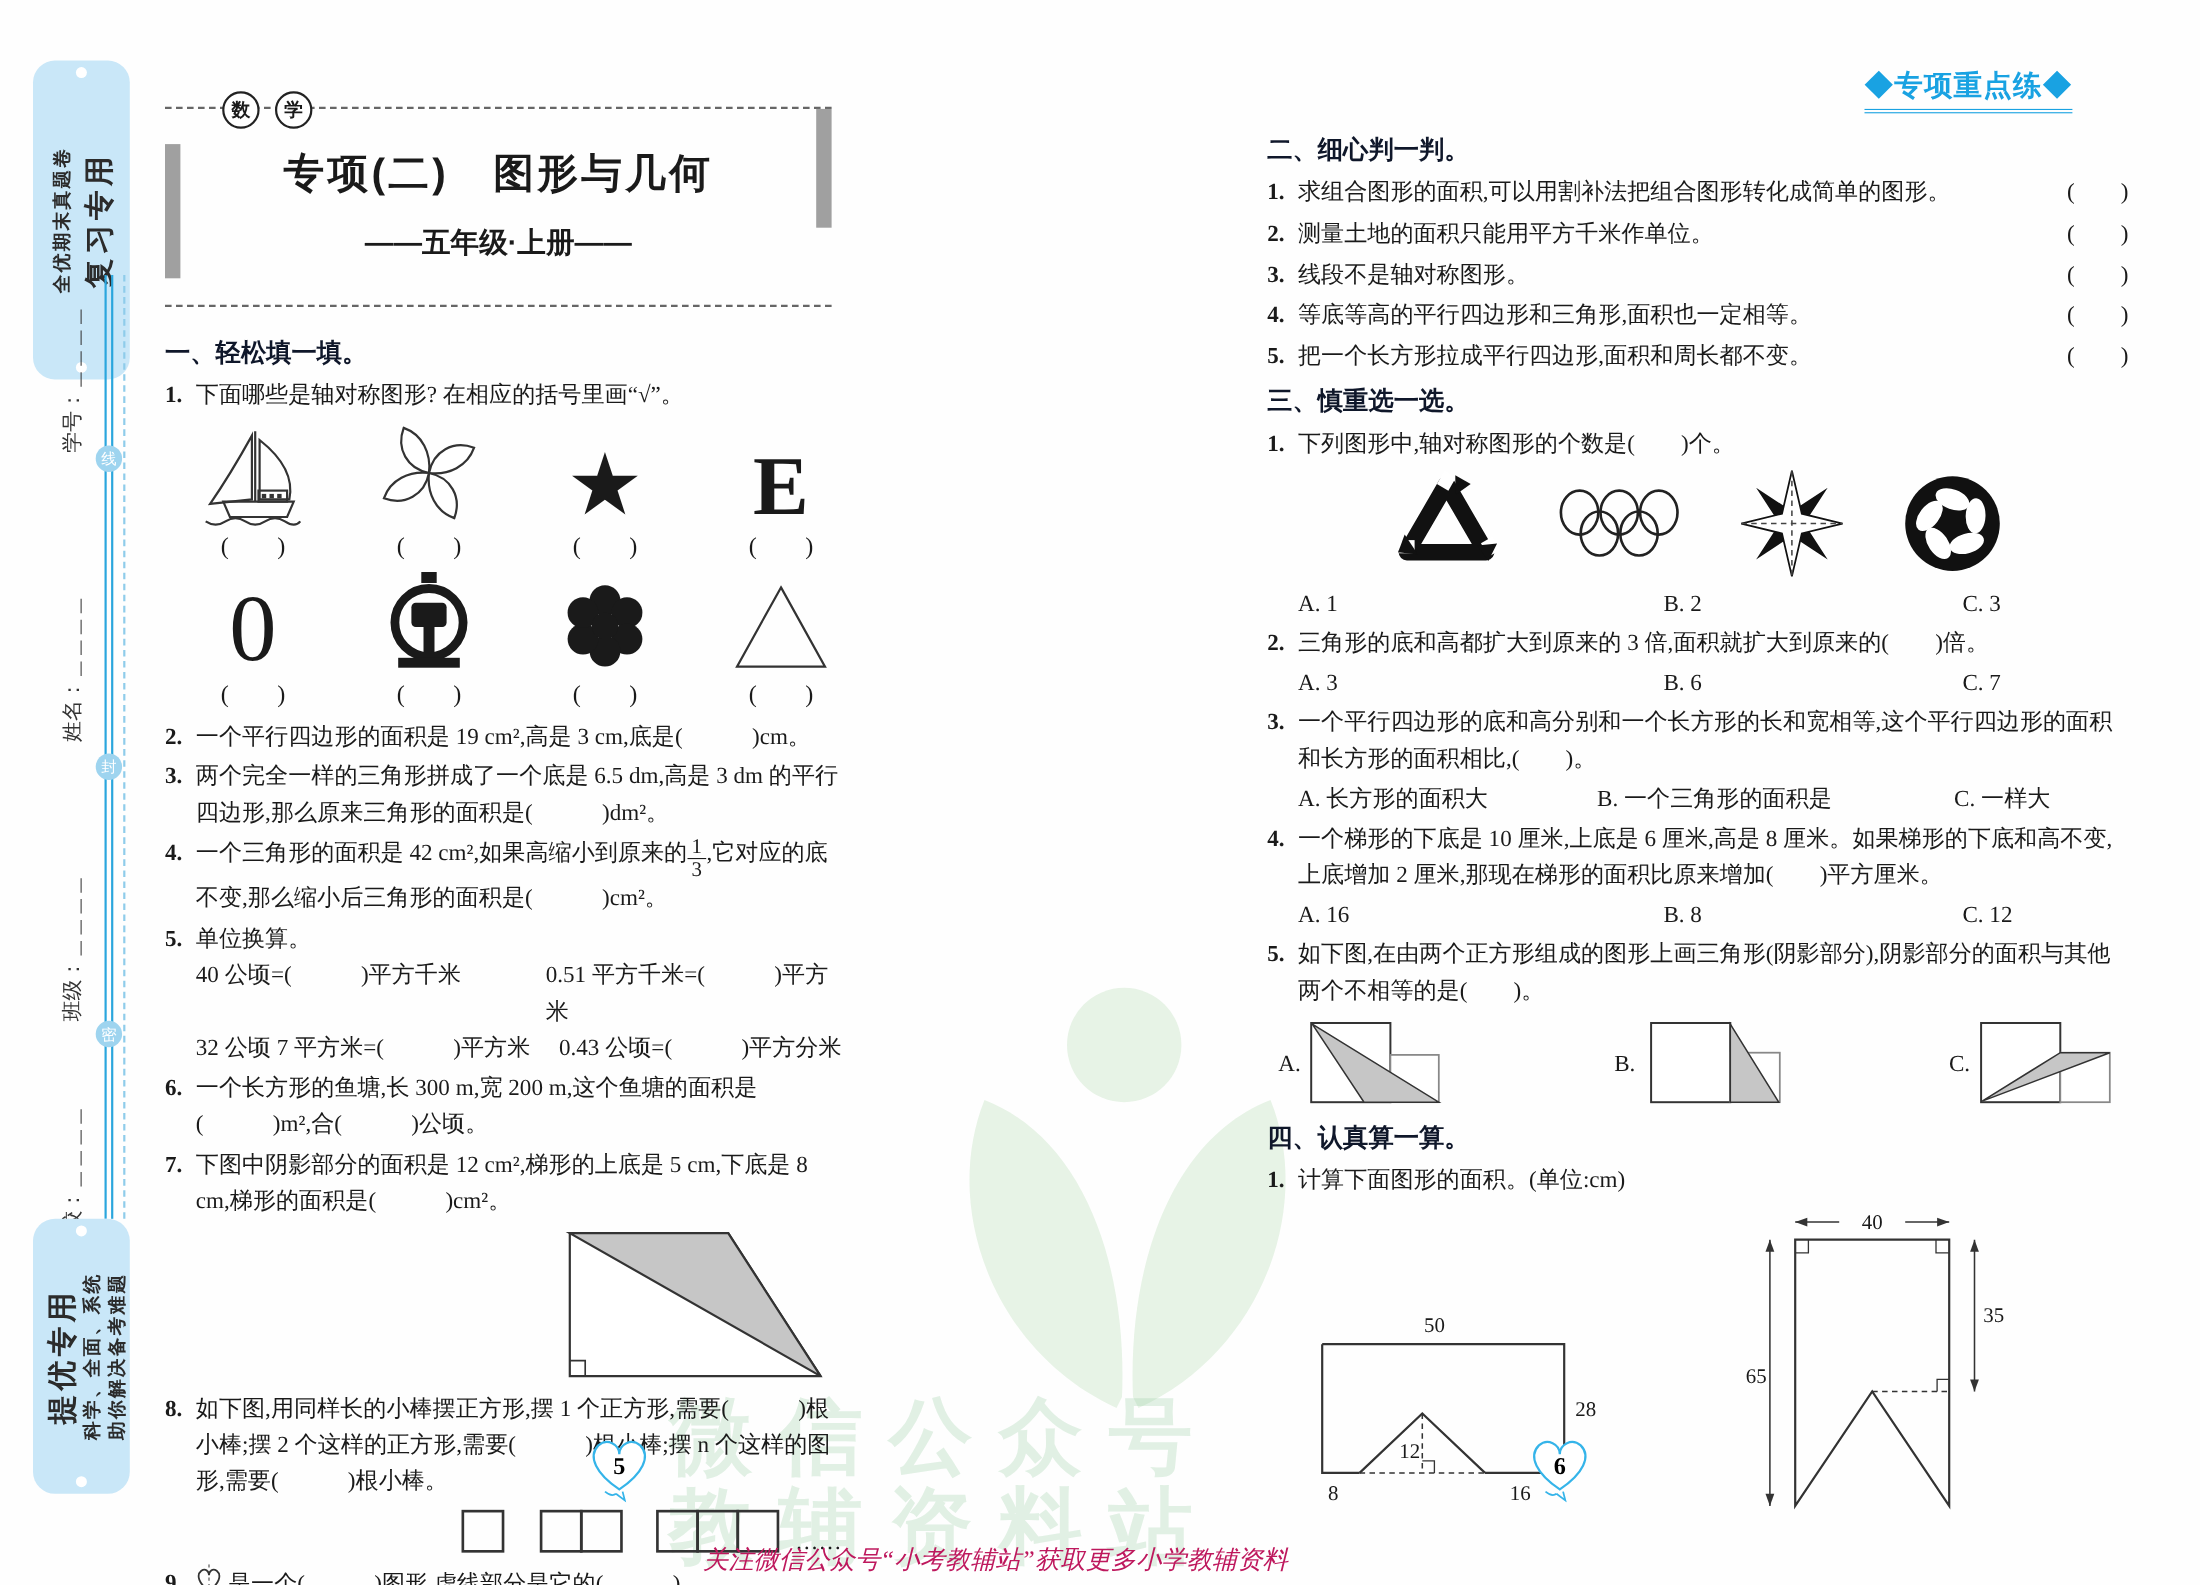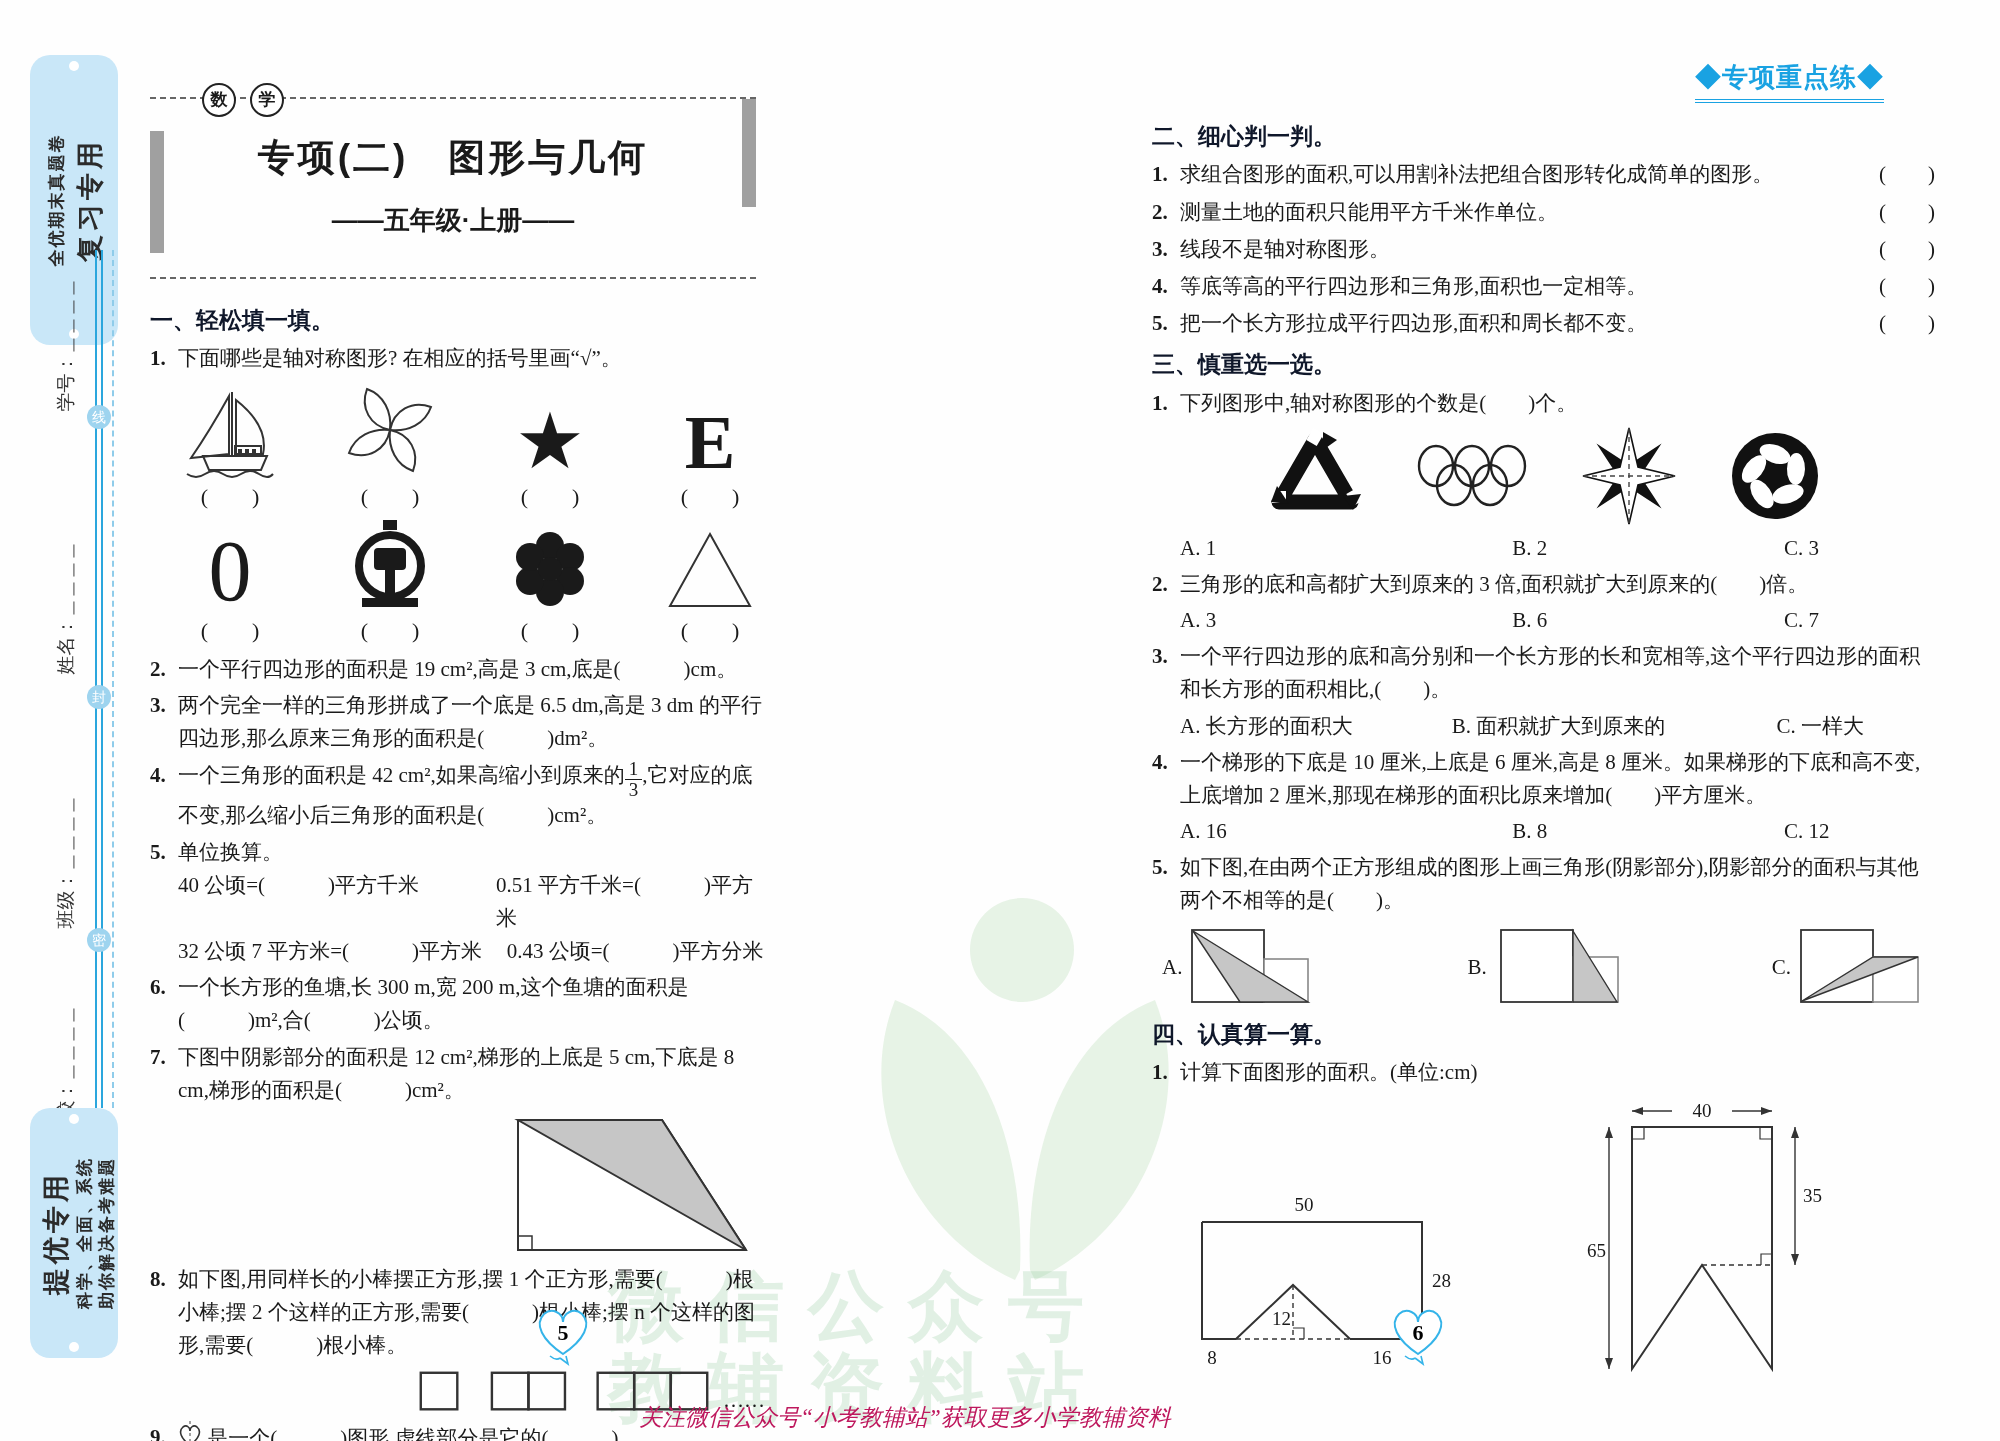--- a/index.html
+++ b/index.html
@@ -31,21 +31,21 @@
   .col{position:absolute;font-size:21px;line-height:1.58;}
   #leftcol{left:150px;top:296px;width:615px;}
   #rightcol{left:1152px;top:58px;width:783px;}
   .sech{color:#0f172a;font-family:"Liberation Sans",sans-serif;font-weight:bold;font-size:23px;margin:6px 0 4px 0;}
   .q{position:relative;padding-left:28px;margin:3px 0;}
   .q .no{position:absolute;left:0;top:0;font-weight:bold;}
   .figrow{display:grid;grid-template-columns:repeat(4,1fr);width:640px;margin:4px 0 0 0;align-items:end;justify-items:center;}
   .brrow{display:grid;grid-template-columns:repeat(4,1fr);width:640px;justify-items:center;font-size:22px;margin-bottom:4px;}
   .glyph-fig{font-family:"DejaVu Sans",sans-serif;}
   .unitgrid{padding-left:28px;}
-  .unitgrid .ur{display:flex;}
+  .unitgrid .ur{display:flex;justify-content:space-between;}
   .unitgrid .ur span:first-child{width:56%;}
   .frac{display:inline-block;vertical-align:-14px;text-align:center;line-height:1.05;font-size:19px;}
   .frac .fn{display:block;border-bottom:1.5px solid #1a1a1a;padding:0 4px;}
   .jrow{display:flex;position:relative;padding-left:28px;margin:4px 0;}
   .jrow .no{position:absolute;left:0;font-weight:bold;}
   .jrow .jtext{flex:1;}
   .jrow .jbr{width:92px;text-align:right;}
   .opts{display:flex;padding-left:28px;margin:2px 0;}
   .opts span:nth-child(1){width:44%;}
   .opts span:nth-child(2){width:36%;}
@@ -355,21 +355,21 @@
       <span>B. 6</span>
       <span>C. 7</span>
     </div>
 
     <div class="q">
       <span class="no">3.</span>
       <span>一个平行四边形的底和高分别和一个长方形的长和宽相等,这个平行四边形的面积和长方形的面积相比,(　　)。</span>
     </div>
     <div class="opts wide">
       <span>A. 长方形的面积大</span>
-      <span>B. 面积就扩大到原来的</span>
+      <span>B. 一个三角形的面积是</span>
       <span>C. 一样大</span>
     </div>
 
     <div class="q">
       <span class="no">4.</span>
       <span>一个梯形的下底是 10 厘米,上底是 6 厘米,高是 8 厘米。如果梯形的下底和高不变,上底增加 2 厘米,那现在梯形的面积比原来增加(　　)平方厘米。</span>
     </div>
     <div class="opts">
       <span>A. 16</span>
       <span>B. 8</span>

